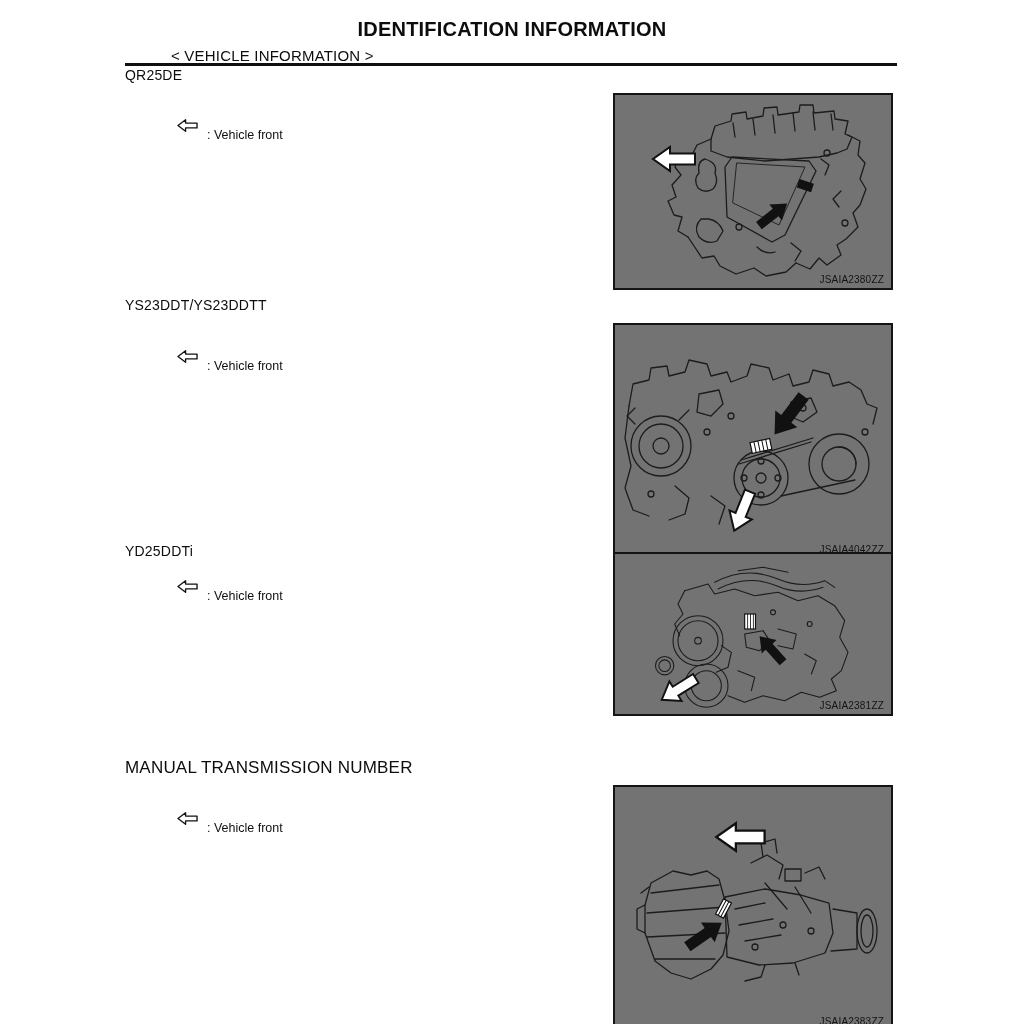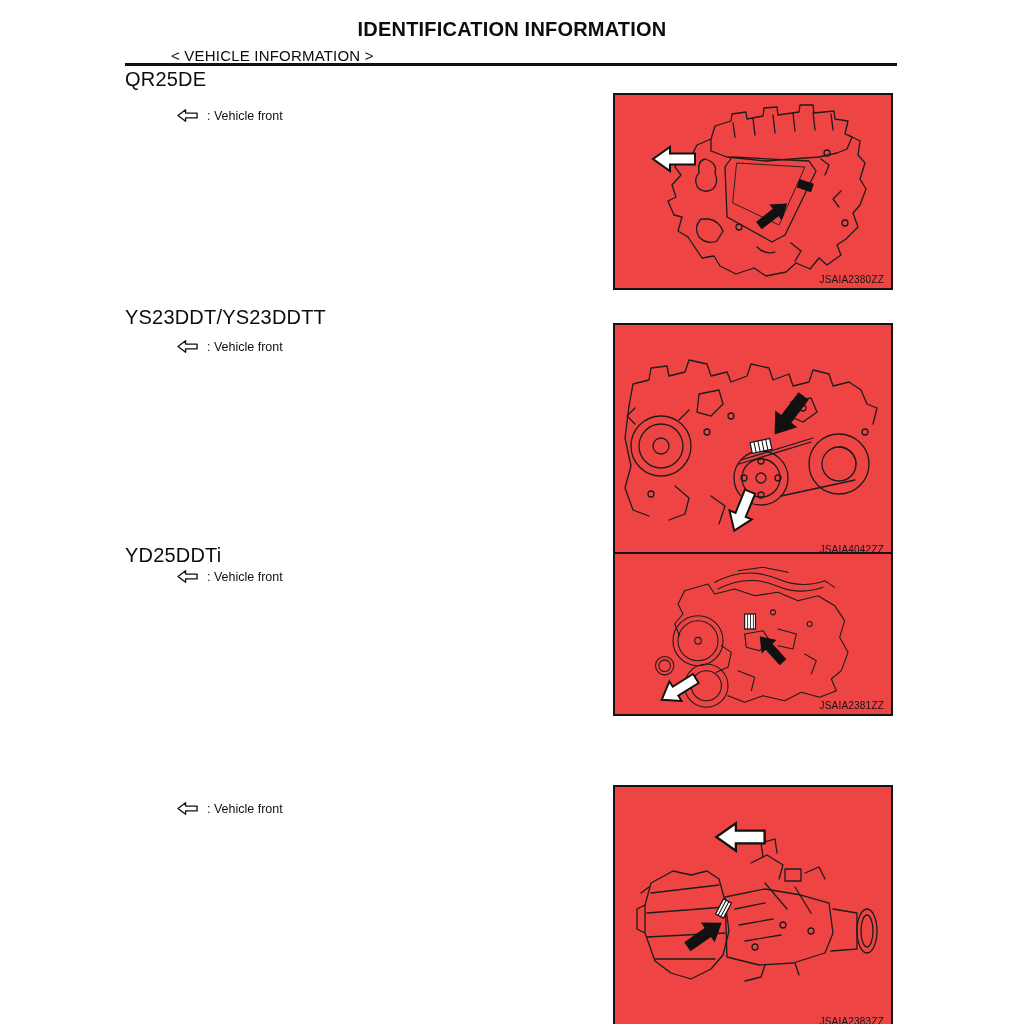--- a/index.html
+++ b/index.html
@@ -7,28 +7,28 @@
     position:relative;width:1024px;height:1024px;background:#ffffff;
     font-family:"Liberation Sans","DejaVu Sans",sans-serif;color:#0d0d0d;
     overflow:hidden;
   }
   .page-title{
     position:absolute;top:18px;left:0;width:100%;text-align:center;
     font-size:20px;font-weight:bold;letter-spacing:.2px;
   }
   .subtitle{position:absolute;left:125px;top:47px;font-size:15px;letter-spacing:.2px;margin-left:46px;}
   .subtitle-rule{position:absolute;left:125px;top:63px;width:772px;height:3px;background:#101010;}
-  .sec-head{position:absolute;left:125px;font-size:20px;line-height:1.1;letter-spacing:.2px;}
+  .sec-head{position:absolute;left:125px;font-size:14px;line-height:1.1;letter-spacing:.2px;}
   .sec-head.main{font-size:17px;}
   .legend{position:absolute;left:177px;display:flex;align-items:center;gap:9px;}
   .legend svg{display:block;}
-  .legend-label{font-size:12.5px;color:#101010;}
+  .legend-label{font-size:12.5px;color:#101010;margin-top:20px;}
   .figure-box{
     position:absolute;left:613px;width:280px;border:2px solid #141414;
-    background:#ef4444;box-sizing:border-box;
+    background:#737373;box-sizing:border-box;
   }
   .figure-box svg.art{position:absolute;left:0;top:0;width:100%;height:100%;}
   .figure-code{
     position:absolute;right:7px;bottom:3px;font-size:10px;letter-spacing:.2px;color:#141414;
   }
 </style>
 </head>
 <body>
 
 <div id="page">
@@ -66,21 +66,21 @@
         <circle cx="124" cy="132" r="3"></circle>
         <circle cx="230" cy="128" r="3"></circle>
       </g>
       <rect x="183" y="86" width="15" height="9" fill="#111" transform="rotate(18 190 90)"></rect>
       <path d="M-24,-5.5 L1,-5.5 L1,-12 L18,0 L1,12 L1,5.5 L-24,5.5 Z" fill="#111" transform="translate(160,118) rotate(-38) scale(0.85)"></path>
       <path d="M-24,-5.5 L1,-5.5 L1,-12 L18,0 L1,12 L1,5.5 L-24,5.5 Z" fill="#fff" stroke="#111" stroke-width="2" transform="translate(56,64) rotate(180)"></path>
     </svg>
     <div class="figure-code">JSAIA2380ZZ</div>
   </div>
 
-  <div class="sec-head" style="top:306px">YS23DDT/YS23DDTT</div>
+  <div class="sec-head" style="top:298px">YS23DDT/YS23DDTT</div>
 
   <div class="legend" style="top:339px">
     <svg width="21" height="15" viewBox="0 0 22 15">
       <path d="M21,5 L9,5 L9,1.5 L1,7.5 L9,13.5 L9,10 L21,10 Z" fill="#fff" stroke="#111" stroke-width="1.4" stroke-linejoin="round"></path>
     </svg>
     <span class="legend-label">: Vehicle front</span>
   </div>
 
   <div class="figure-box" style="top:323px;height:237px">
     <svg class="art" viewBox="0 0 276 191">
@@ -157,20 +157,21 @@
       <g>
         <rect x="128" y="72" width="13" height="18" fill="#fff" stroke="#111" stroke-width="1.4"></rect>
         <path d="M131.5,72 L131.5,90 M135,72 L135,90 M138.5,72 L138.5,90" stroke="#111" stroke-width="1"></path>
       </g>
       <path d="M-24,-5.5 L1,-5.5 L1,-12 L18,0 L1,12 L1,5.5 L-24,5.5 Z" fill="#111" transform="translate(158,112) rotate(-132)"></path>
       <path d="M-24,-5.5 L1,-5.5 L1,-12 L18,0 L1,12 L1,5.5 L-24,5.5 Z" fill="#fff" stroke="#111" stroke-width="2" transform="translate(46,164) rotate(148) scale(1.15)"></path>
     </svg>
     <div class="figure-code">JSAIA2381ZZ</div>
   </div>
 
+  <div class="sec-head main" style="top:759px">MANUAL TRANSMISSION NUMBER</div>
 
   <div class="legend" style="top:801px">
     <svg width="21" height="15" viewBox="0 0 22 15">
       <path d="M21,5 L9,5 L9,1.5 L1,7.5 L9,13.5 L9,10 L21,10 Z" fill="#fff" stroke="#111" stroke-width="1.4" stroke-linejoin="round"></path>
     </svg>
     <span class="legend-label">: Vehicle front</span>
   </div>
 
   <div class="figure-box" style="top:785px;height:247px">
     <svg class="art" viewBox="0 0 276 191">

